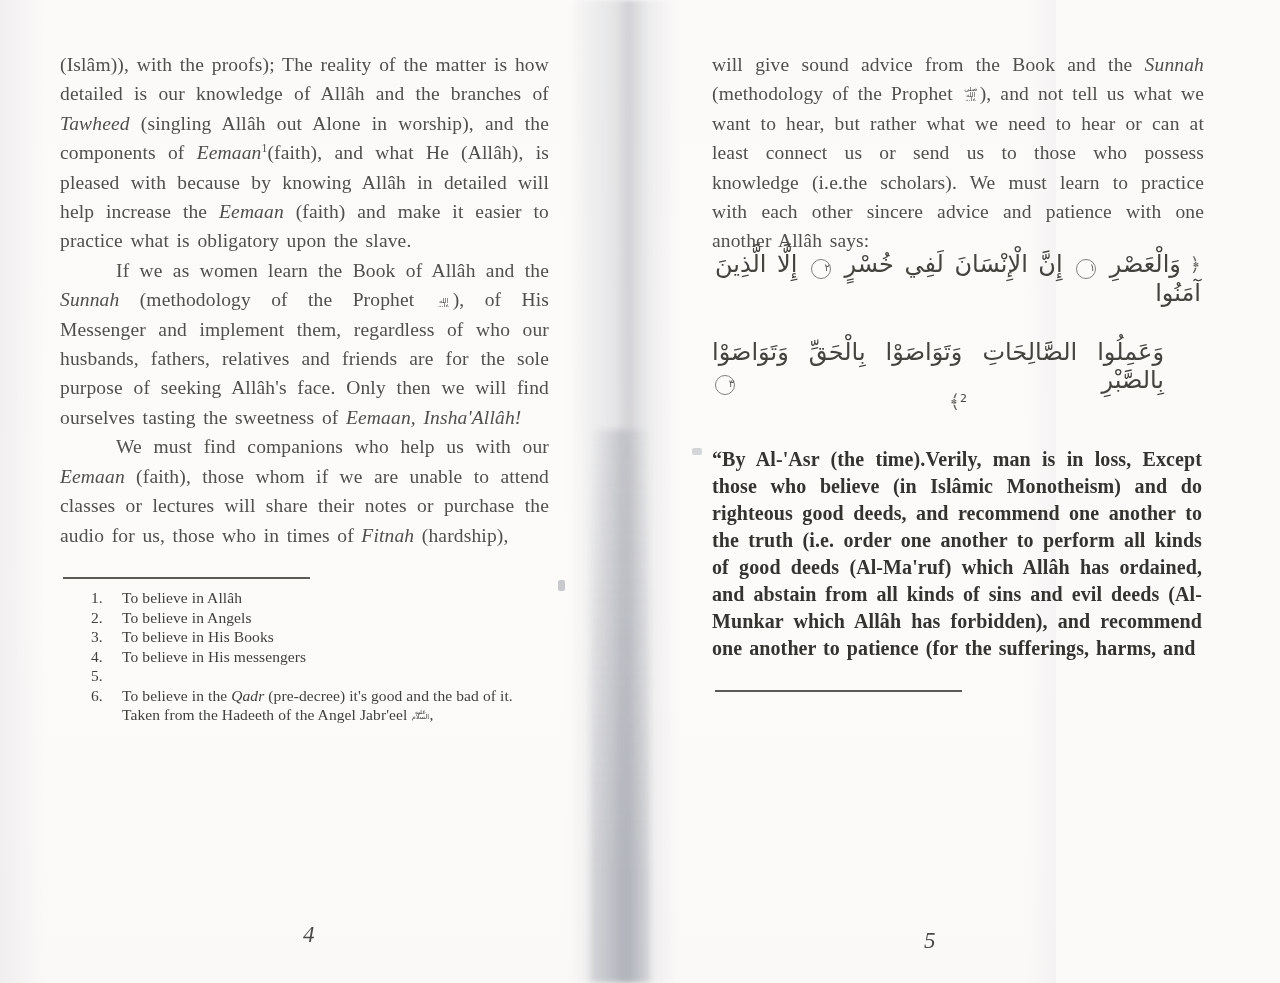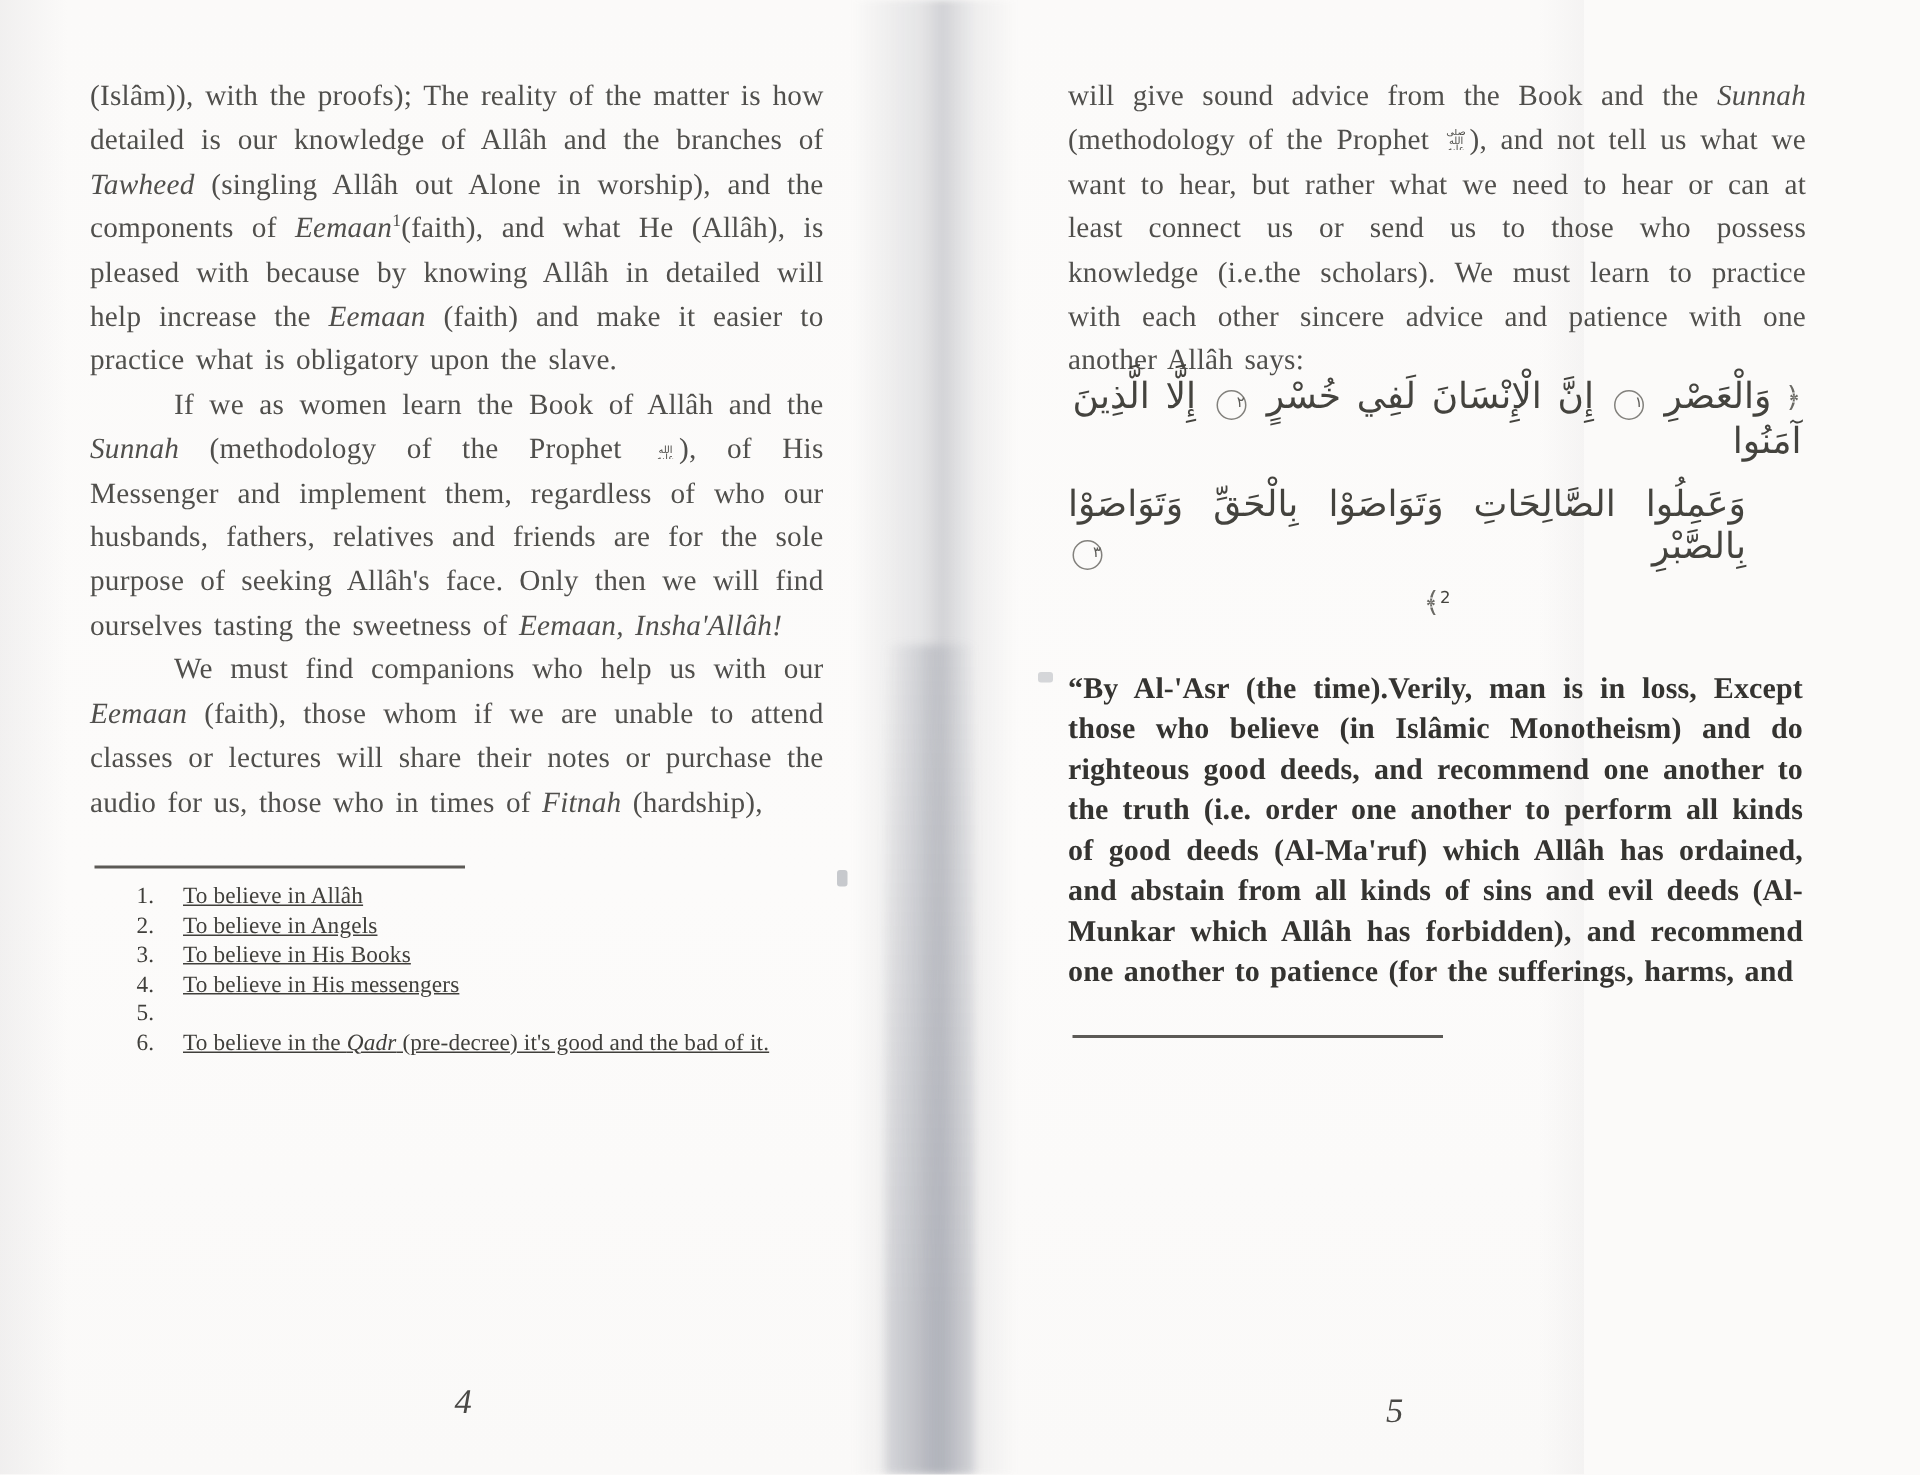--- a/index.html
+++ b/index.html
@@ -37,21 +37,21 @@
   .hon{display:inline-block;width:18px;font-family:"DejaVu Sans",sans-serif;
     font-size:6.5px;line-height:5.5px;text-align:center;vertical-align:-0.15em;
     color:#45443f;overflow:hidden;max-height:14px;}
 
   
   .fn-rule{position:absolute;left:3px;width:247px;border:0;border-top:2px solid #5c5a56;margin:0;}
   .footnote{position:absolute;font-size:15.5px;line-height:19.5px;color:#403f3b;
     letter-spacing:0.1px;}
   .fn-row{display:flex;}
   .fn-num{width:31px;flex:0 0 31px;padding-left:31px;}
-  .fn-text{flex:1;text-decoration:underline;}
+  .fn-text{flex:1;}
   .fn-intro{margin-bottom:1px;}
 
   .pagenum{position:absolute;font-style:italic;font-size:23px;color:#4a4946;}
 
   
   .arabic{position:absolute;direction:rtl;font-family:"DejaVu Sans",sans-serif;
     font-size:24px;color:#44433e;text-align:justify;text-align-last:justify;
     letter-spacing:0;}
   .mk{display:inline-block;width:18px;height:18px;border:1.5px solid #82807c;border-radius:50%;
     font-size:10px;line-height:15px;text-align:center;vertical-align:0.1em;color:#5a5955;
@@ -99,32 +99,36 @@
         <span class="fn-num">4.</span>
         <span class="fn-text"><span>To believe in His messengers</span></span>
       </div>
       <div class="fn-row">
         <span class="fn-num">5.</span>
       </div>
       <div class="fn-row">
         <span class="fn-num">6.</span>
         <span class="fn-text"><span>To believe in the </span><span class="i">Qadr</span><span> (pre-decree) it's good and the bad of it.</span></span>
       </div>
+      <div class="fn-row">
+        <span class="fn-num"></span>
+        <span class="fn-text"><span>Taken from the Hadeeth of the Angel Jabr'eel </span><span class="hon">عليه السلام</span><span>,</span></span>
+      </div>
     </div>
 
     <div class="pagenum" style="top:872px;left:243px;">4</div>
   </div>
 
   <div class="page page-right">
     <div class="body-text">
       <p><span>will give sound advice from the Book and the </span><span class="i">Sunnah</span><span> (methodology of the Prophet </span><span class="hon">صلى الله عليه وسلم</span><span>), and not tell us what we want to hear, but rather what we need to hear or can at least connect us or send us to those who possess knowledge (i.e.the scholars). We must learn to practice with each other sincere advice and patience with one another Allâh says:</span></p>
     </div>
 
     <div class="arabic" style="top:200px;left:3px;width:486px;"><span class="orn">﴿ </span><span>وَالْعَصْرِ </span><span class="mk">١</span><span> إِنَّ الْإِنْسَانَ لَفِي خُسْرٍ </span><span class="mk">٢</span><span> إِلَّا الَّذِينَ آمَنُوا</span></div>
-    <div class="arabic" style="top:272px;left:0;width:452px;"><span>وَعَمِلُوا الصَّالِحَاتِ وَتَوَاصَوْا بِالْحَقِّ وَتَوَاصَوْا بِالصَّبْرِ </span><span class="mk">٣</span></div>
+    <div class="arabic" style="top:288px;left:0;width:452px;"><span>وَعَمِلُوا الصَّالِحَاتِ وَتَوَاصَوْا بِالْحَقِّ وَتَوَاصَوْا بِالصَّبْرِ </span><span class="mk">٣</span></div>
     <div class="verse-close" style="top:340px;left:0;"><span class="orn">﴾</span><span class="sup">2</span></div>
 
     <div class="translation" style="top:396px;left:0;width:490px;"><span>“By Al-'Asr (the time).Verily, man is in loss, Except those who believe (in Islâmic Monotheism) and do righteous good deeds, and recommend one another to the truth (i.e. order one another to perform all kinds of good deeds (Al-Ma'ruf) which Allâh has ordained, and abstain from all kinds of sins and evil deeds (Al-Munkar which Allâh has forbidden), and recommend one another to patience (for the sufferings, harms, and</span></div>
 
     <hr class="fn-rule" style="top:640px;">
 
     <div class="pagenum" style="top:878px;left:212px;">5</div>
   </div>
 </div>
 

